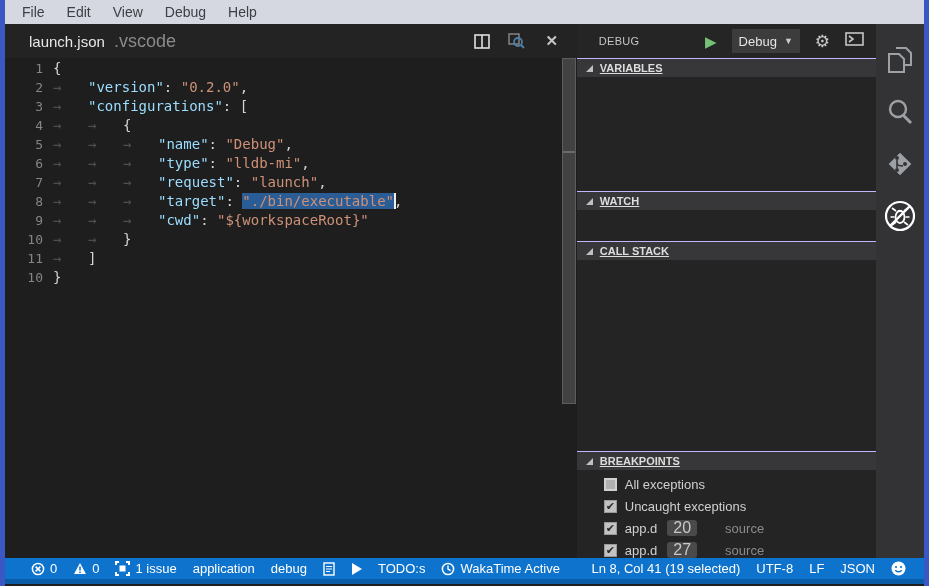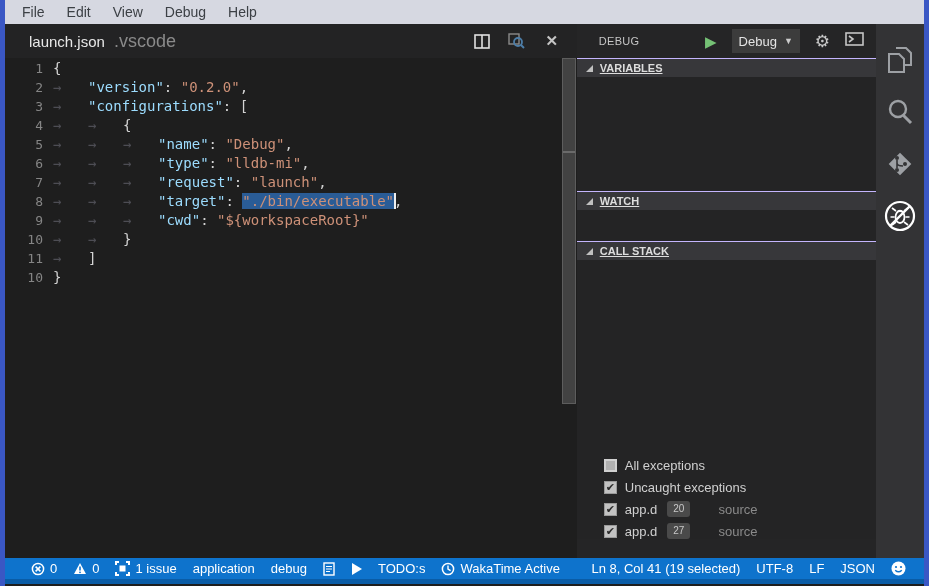--- a/index.html
+++ b/index.html
@@ -68,21 +68,21 @@
   .sec-body.watch { height:31px; }
   .sec-body.cs { height:191px; }
   .sec-body.bp { height:88px; overflow:hidden; padding-top:3px; }
 
   .bp-row { height:22px; display:flex; align-items:center; padding-left:27px;
             font-size:13px; color:#d0d0d0; }
   .cb { width:13px; height:13px; background:#c2c2c2; border:1px solid #9a9a9a;
         margin-right:8px; flex:none; display:flex; align-items:center;
         justify-content:center; font-size:11px; color:#2b2b2b; cursor:pointer; }
   .cb.unchecked { background:#b0b0b0; border:2px solid #d0d0d0; }
-  .bp-badge { background:#4a4a4a; color:#c8c8c8; font-size:10px; border-radius:3px;
+  .bp-badge { background:#4a4a4a; color:#c8c8c8; font-size:16px; border-radius:3px;
               padding:0 6px; margin-left:10px; line-height:16px; }
   .bp-origin { color:#8a8a8a; margin-left:28px; }
 
   
   .activitybar { width:48px; height:534px; background:#333335; display:flex;
                  flex-direction:column; align-items:center; padding-top:10px; }
   .act-item { height:52px; display:flex; align-items:center; justify-content:center;
               width:100%; cursor:pointer; }
 
   
@@ -181,20 +181,24 @@
         <span>WATCH</span>
       </div>
       <div class="sec-body watch"></div>
 
       <div class="sec-header">
         <span class="twisty"></span>
         <span>CALL STACK</span>
       </div>
       <div class="sec-body cs"></div>
 
+      <div class="sec-header">
+        <span class="twisty"></span>
+        <span>BREAKPOINTS</span>
+      </div>
       <div class="sec-body bp" id="bp-list">
           <div class="bp-row">
             <span class="cb unchecked"></span>
             <span>All exceptions</span>
           </div>
           <div class="bp-row">
             <span class="cb">✔</span>
             <span>Uncaught exceptions</span>
           </div>
           <div class="bp-row">

